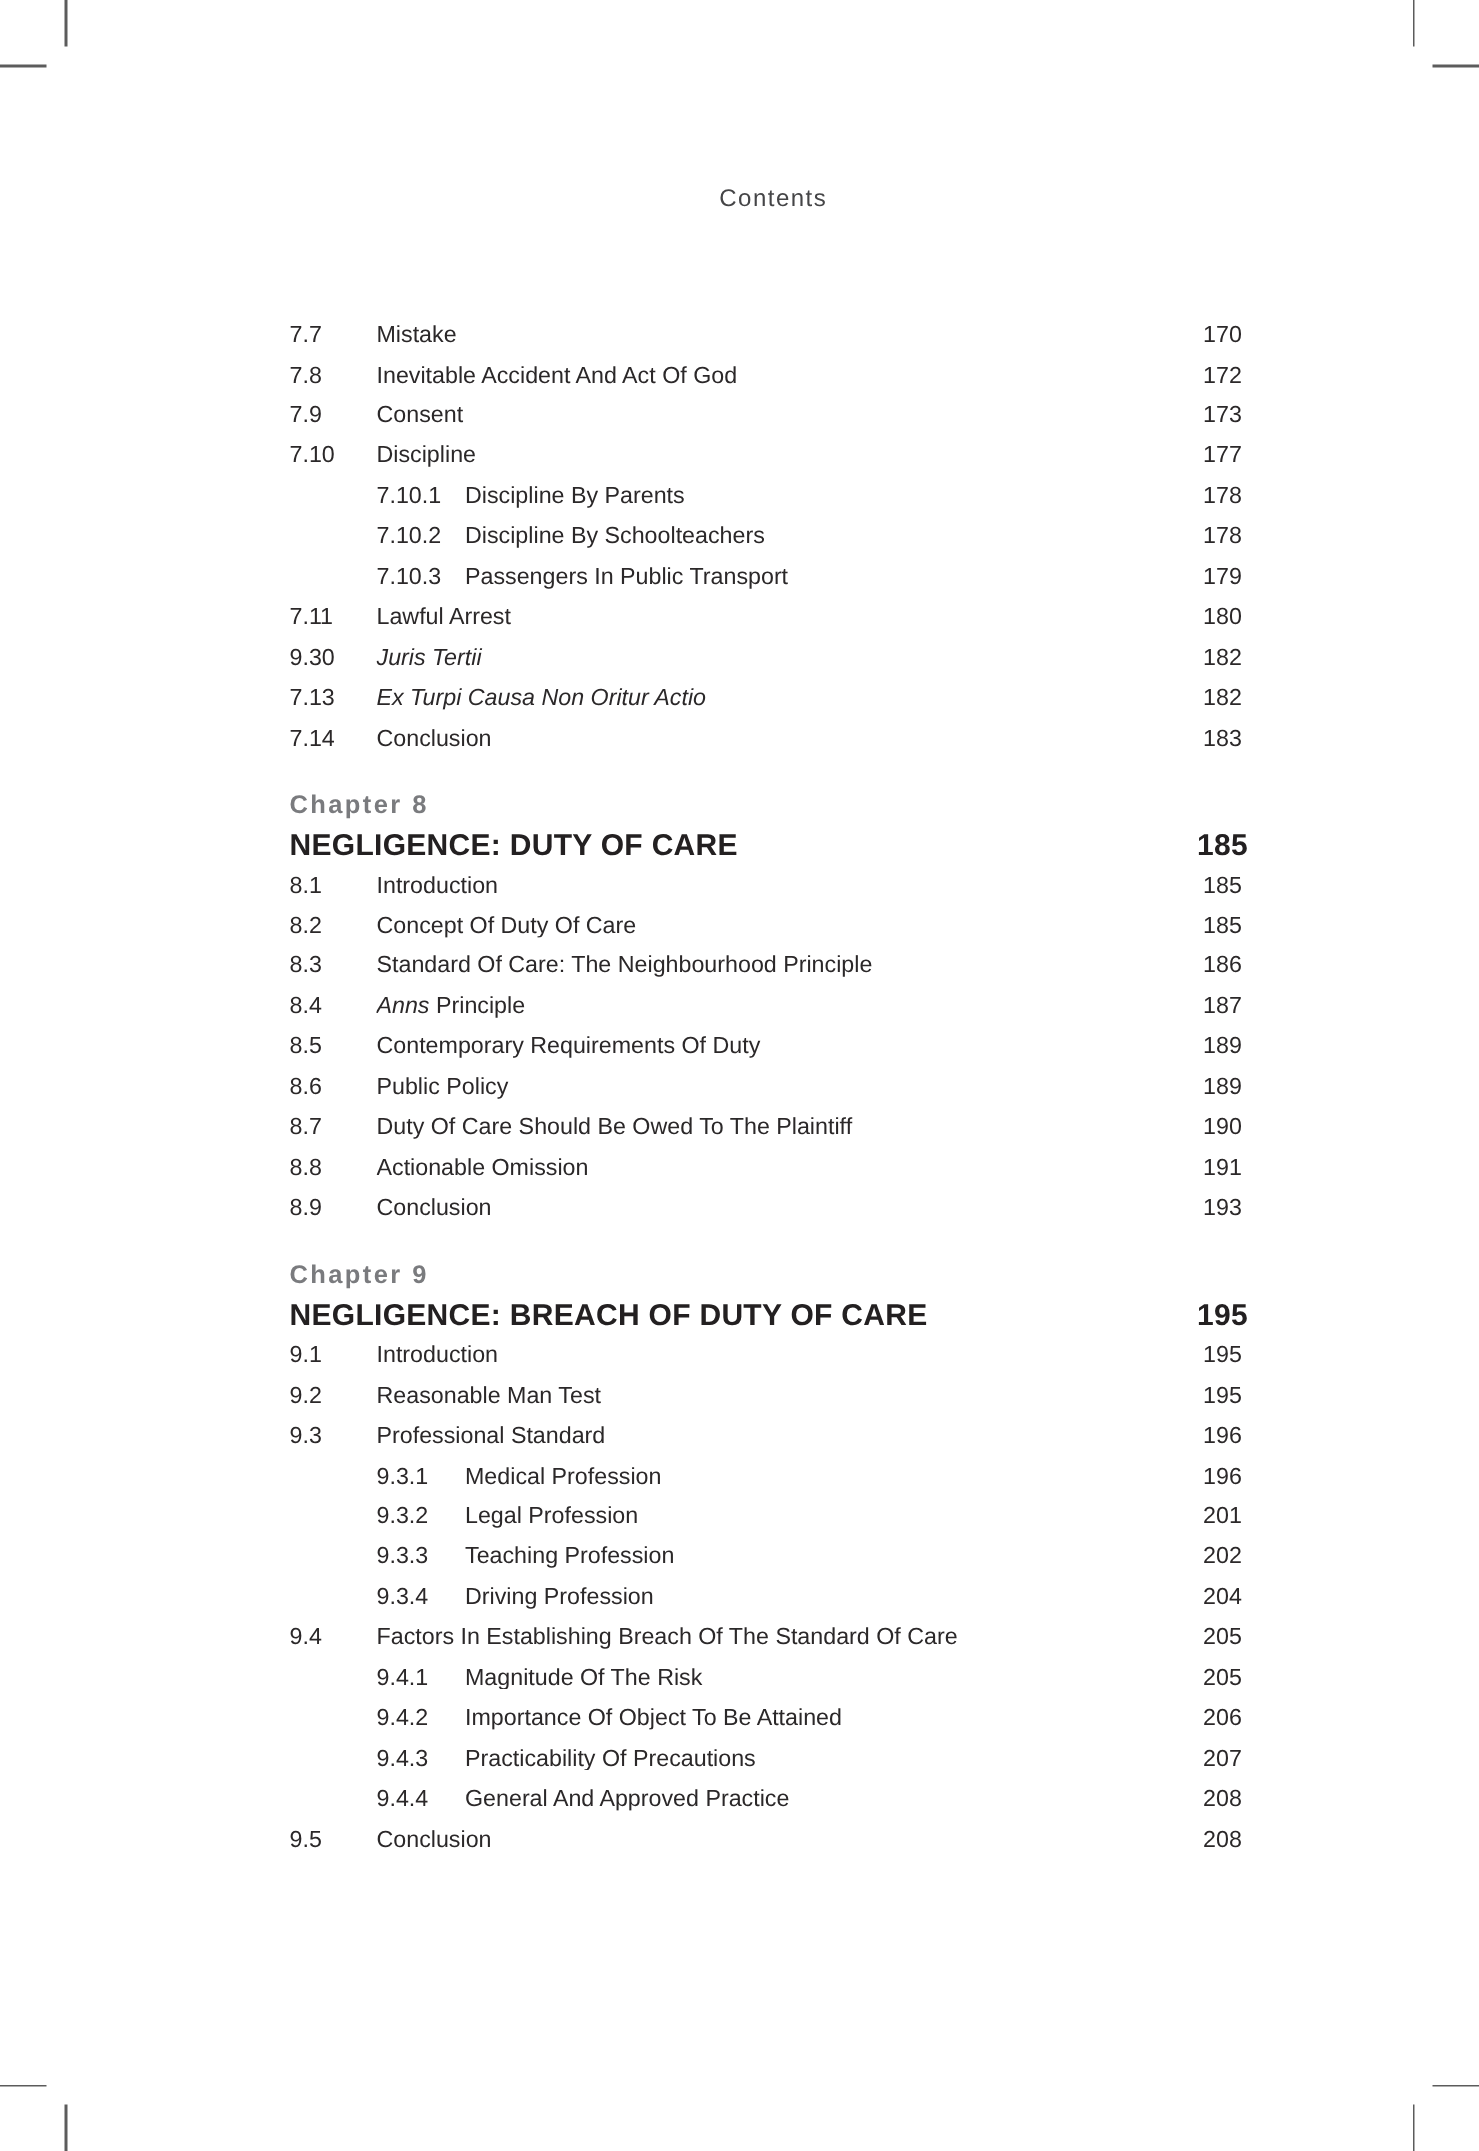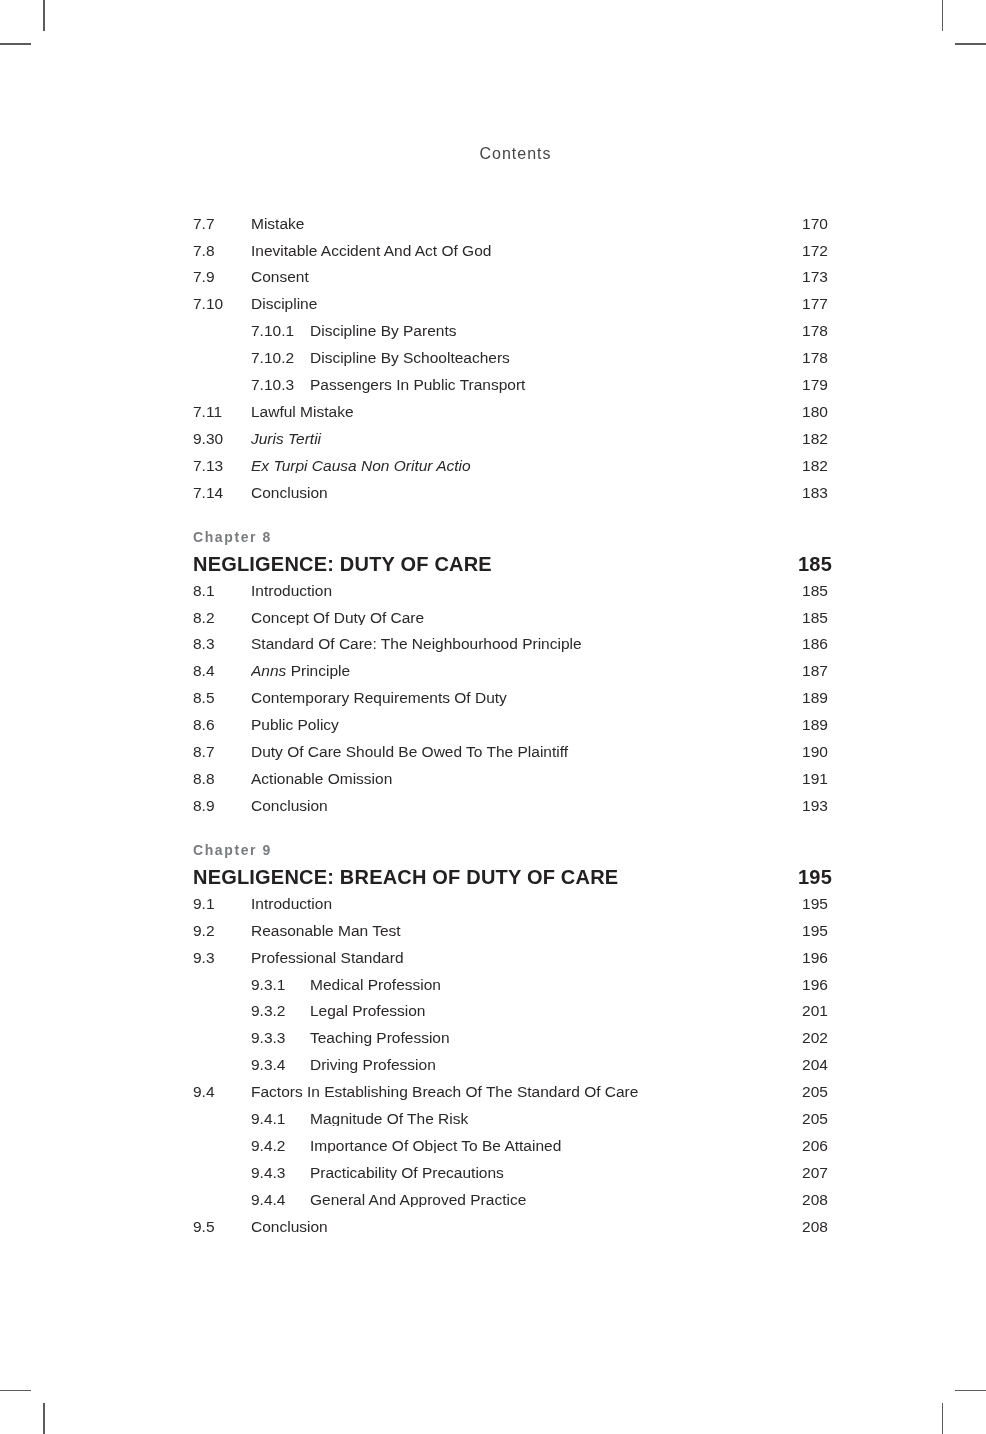--- a/index.html
+++ b/index.html
@@ -18,21 +18,21 @@
   .cm-tl-h { left: 0;       top: 43px;     width: 31px;  height: 1.5px; }
   .cm-tr-v { left: 941.5px; top: 0;        width: 1.5px; height: 31px; }
   .cm-tr-h { right: 0;      top: 43px;     width: 31px;  height: 1.5px; }
   .cm-bl-v { left: 43px;    bottom: 0;     width: 1.5px; height: 31px; }
   .cm-bl-h { left: 0;       top: 1389.5px; width: 31px;  height: 1.5px; }
   .cm-br-v { left: 941.5px; bottom: 0;     width: 1.5px; height: 31px; }
   .cm-br-h { right: 0;      top: 1389.5px; width: 31px;  height: 1.5px; }
 
   .running-head {
     position: absolute;
-    top: 145px;
+    top: 124px;
     left: 193px;
     width: 645px;
     text-align: center;
     font-size: 16px;
     letter-spacing: 1px;
     color: var(--header, #454547);
   }
   .toc {
     position: absolute;
     left: 193px;
@@ -44,21 +44,21 @@
   .row { display: flex; align-items: center; height: 26.9px; }
   .num { width: 58px; flex-shrink: 0; }
   .sub .ind { width: 58px; flex-shrink: 0; }
   .sub .num { width: 59px; }
   .title { flex: 1; white-space: nowrap; overflow: hidden; }
   .pg { min-width: 46px; text-align: center; flex-shrink: 0; }
   .it { font-style: italic; text-align: right; }
   .gap { height: 17.4px; }
   .chapter-label {
     font-weight: bold;
-    font-size: 14px;
+    font-size: 17px;
     letter-spacing: 1.6px;
     color: var(--chapter-label, #7a7b7e);
   }
   .chapter-title { font-weight: bold; font-size: 20px; letter-spacing: 0.2px; color: #232021; }
   .chapter-title .pg { font-weight: bold; }
 </style>
 </head>
 <body>
 
 <div class="page">
@@ -107,21 +107,21 @@
         <span class="pg">178</span>
       </div>
       <div class="row sub">
         <span class="ind"></span>
         <span class="num">7.10.3</span>
         <span class="title"><span>Passengers In Public Transport</span></span>
         <span class="pg">179</span>
       </div>
       <div class="row">
         <span class="num">7.11</span>
-        <span class="title"><span>Lawful Mistake</span></span>
+        <span class="title"><span>Lawful Arrest</span></span>
         <span class="pg">180</span>
       </div>
       <div class="row">
         <span class="num">9.30</span>
         <span class="title"><span class="it">Juris Tertii</span></span>
         <span class="pg">182</span>
       </div>
       <div class="row">
         <span class="num">7.13</span>
         <span class="title"><span class="it">Ex Turpi Causa Non Oritur Actio</span></span>

